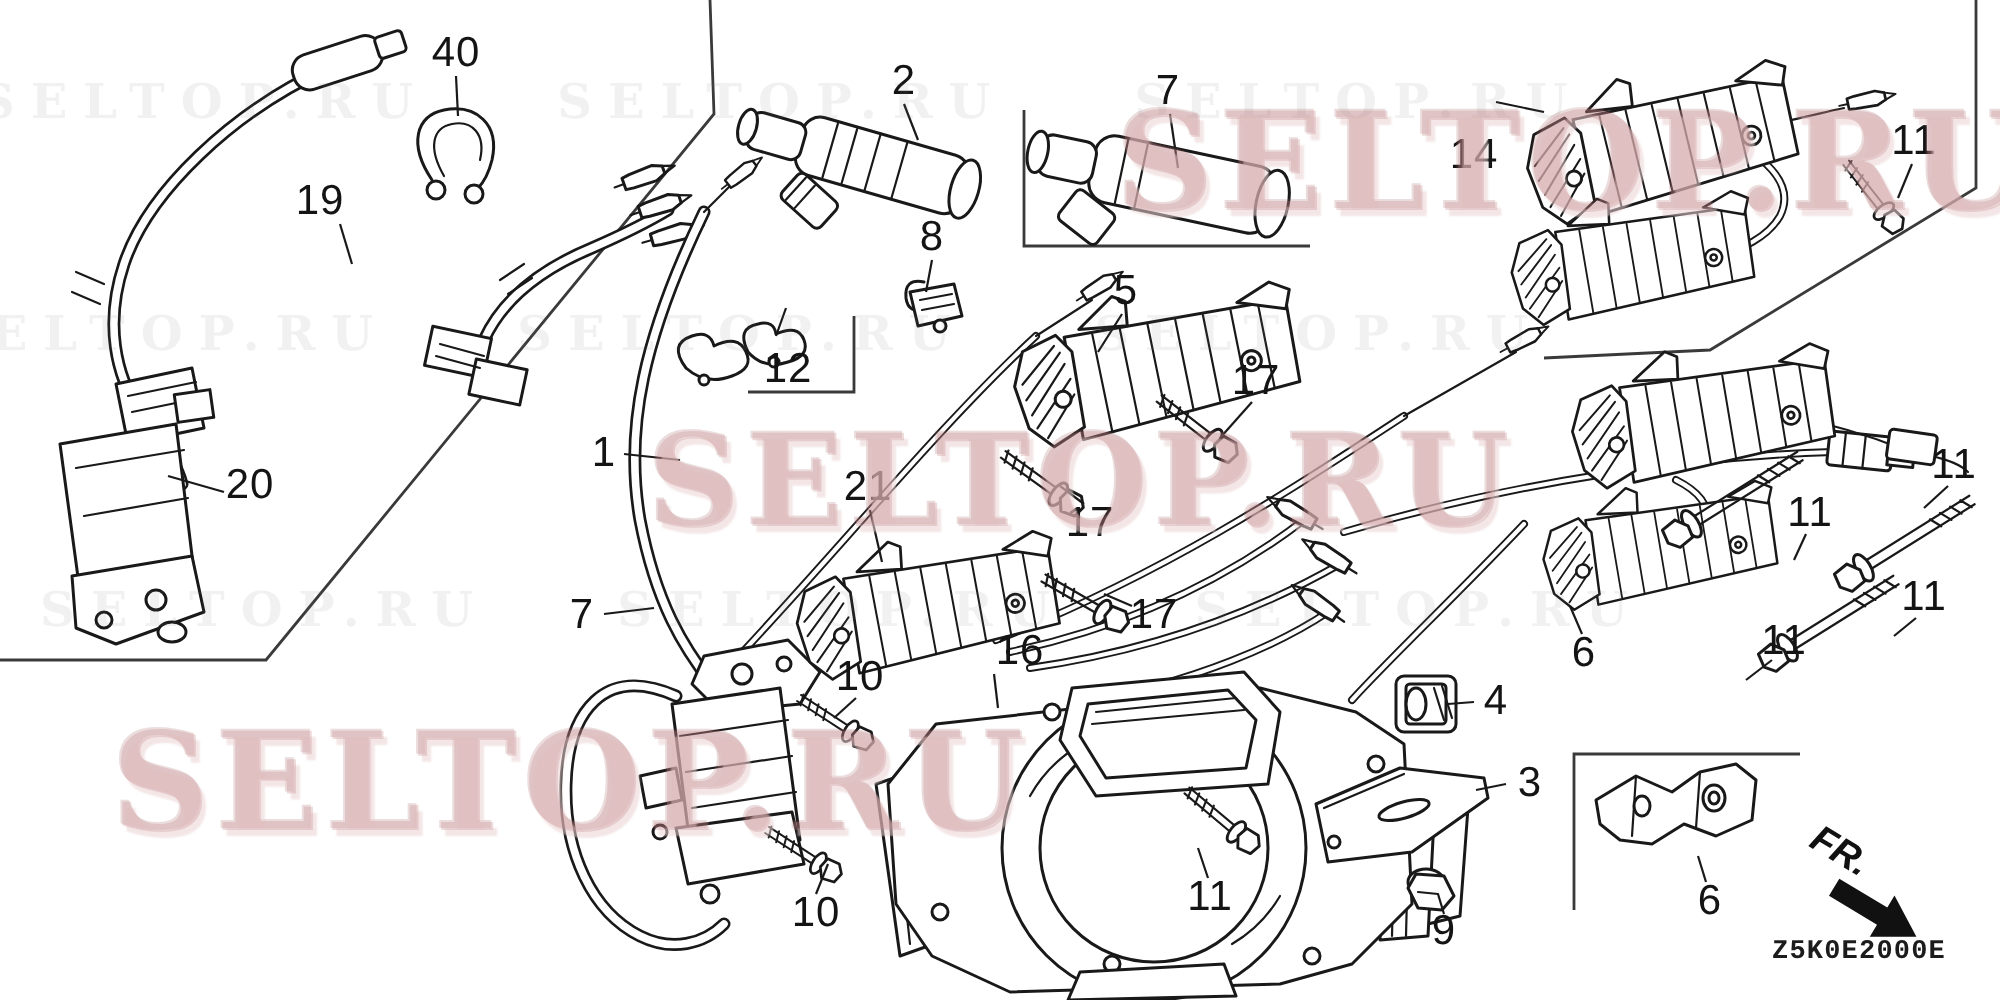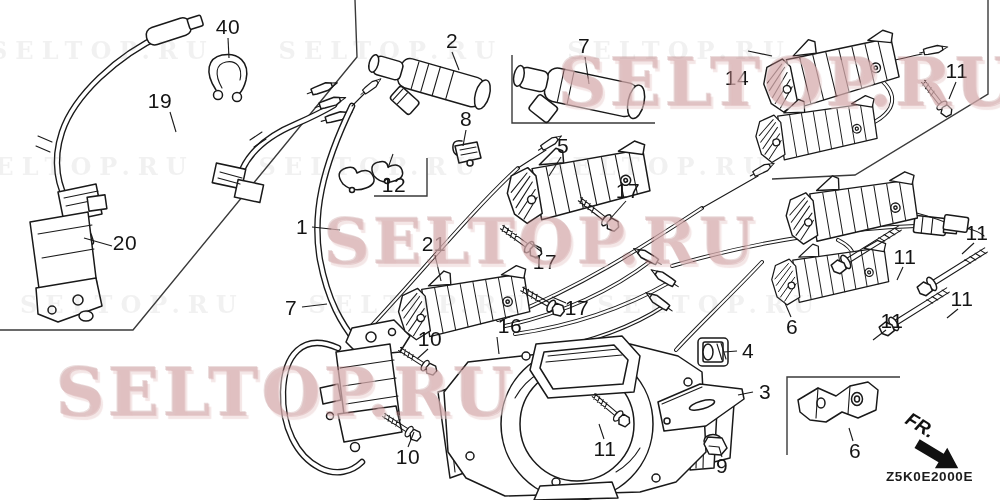--- a/index.html
+++ b/index.html
@@ -14,21 +14,21 @@
       text-shadow:2px 3px 1px rgba(235,210,210,0.55), -1px -1px 0 rgba(165,100,102,0.22);}
   .wm1{left:558px;top:42px;font-size:68px;}
   .wm2{left:324px;top:204px;font-size:64px;}
   .wm3{left:56px;top:352px;font-size:68px;}
   .wmf{position:absolute;font-family:"DejaVu Serif",serif;font-weight:bold;white-space:nowrap;
        color:rgba(120,115,115,0.10);font-size:24px;letter-spacing:8px;}
   .wmf1{left:-10px;top:36px;}
   .wmf2{left:-30px;top:152px;}
   .wmf3{left:20px;top:290px;}
   .code{position:absolute;left:886px;top:469px;font-size:13.5px;font-weight:bold;
-        color:#1c1c1c;letter-spacing:.6px;}
+        color:#1c1c1c;letter-spacing:.6px;font-family:Liberation Mono, monospace;}
   .ln{fill:none;stroke:#191919;stroke-width:1.5;stroke-linecap:round;stroke-linejoin:round;}
   .thin{stroke-width:1.1;}
   .fw{fill:#ffffff;stroke:#191919;stroke-width:1.5;stroke-linejoin:round;}
   .cbl{fill:none;stroke:#191919;stroke-width:6.5;stroke-linecap:round;}
   .cblw{fill:none;stroke:#ffffff;stroke-width:3.8;stroke-linecap:round;}
   .cb2{fill:none;stroke:#191919;stroke-width:4;stroke-linecap:round;}
   .cb2w{fill:none;stroke:#ffffff;stroke-width:2.1;stroke-linecap:round;}
   .sep{fill:none;stroke:#3a3a3a;stroke-width:1.4;}
   .ldr{stroke:#191919;stroke-width:1.1;}
 </style>

